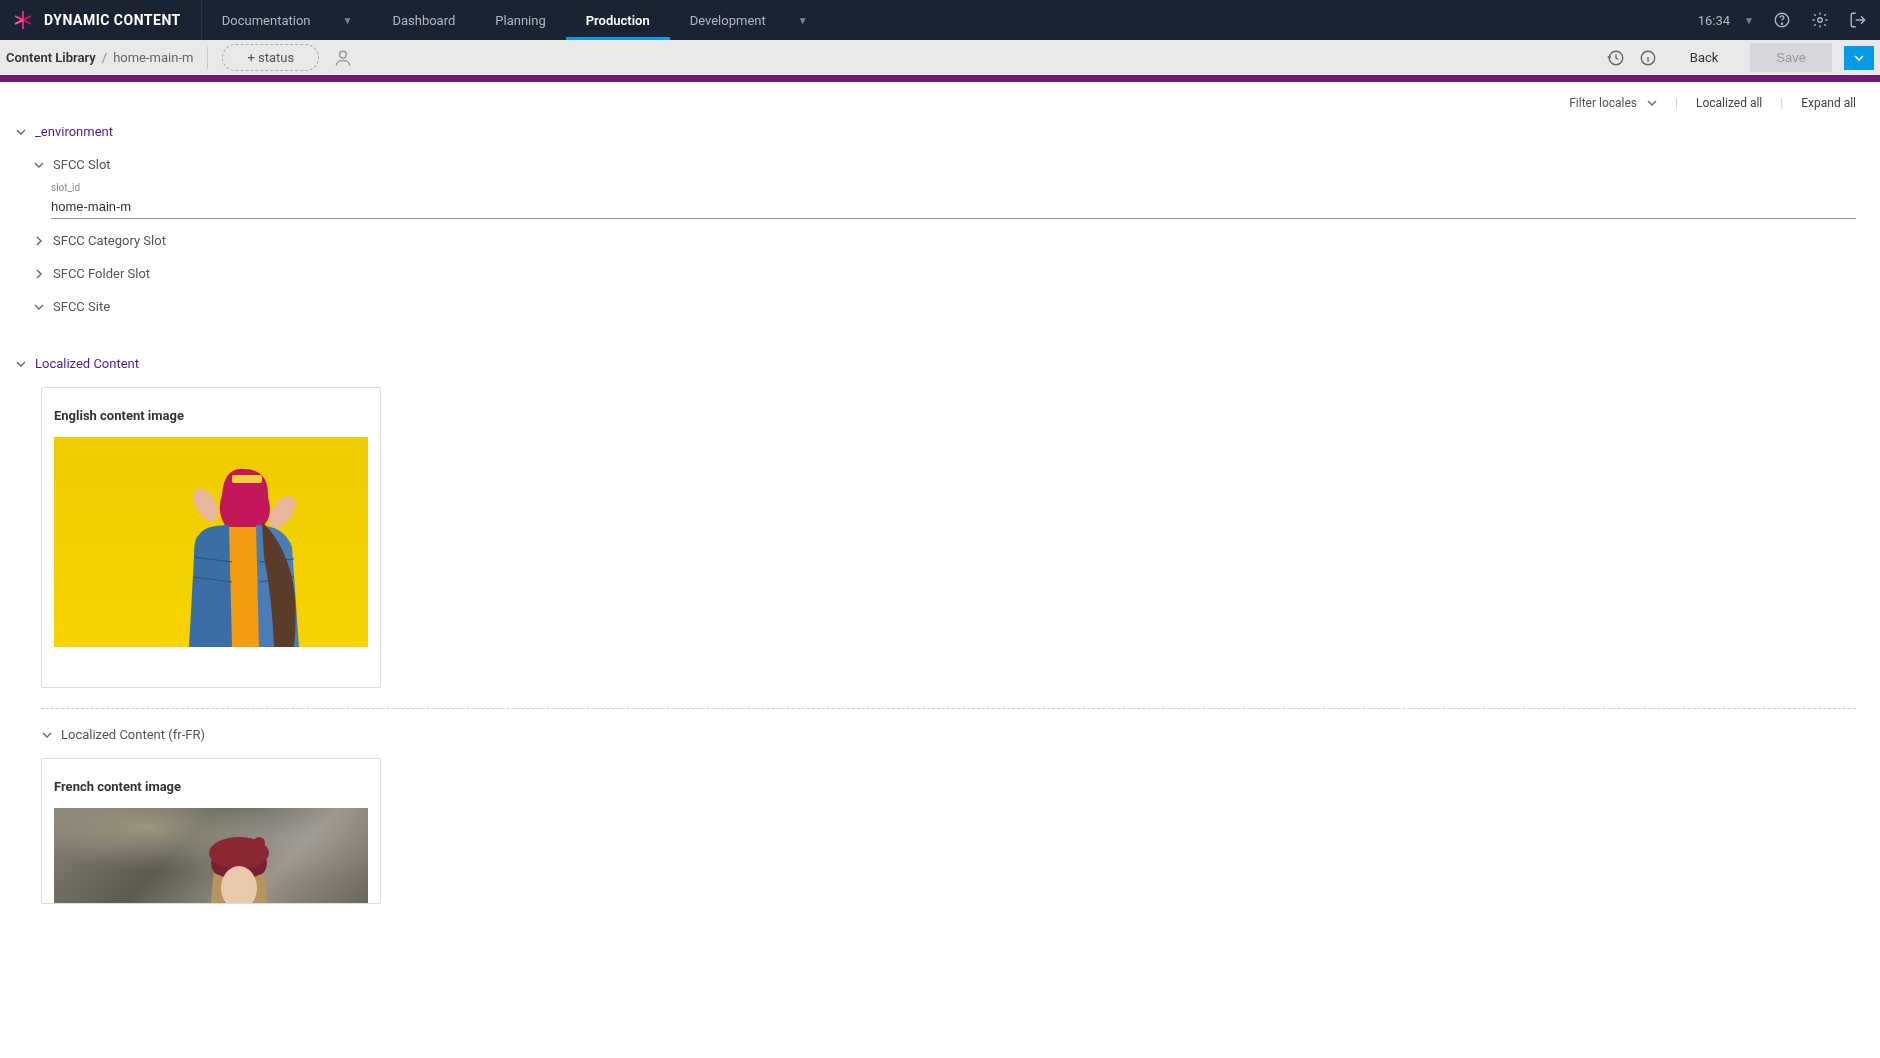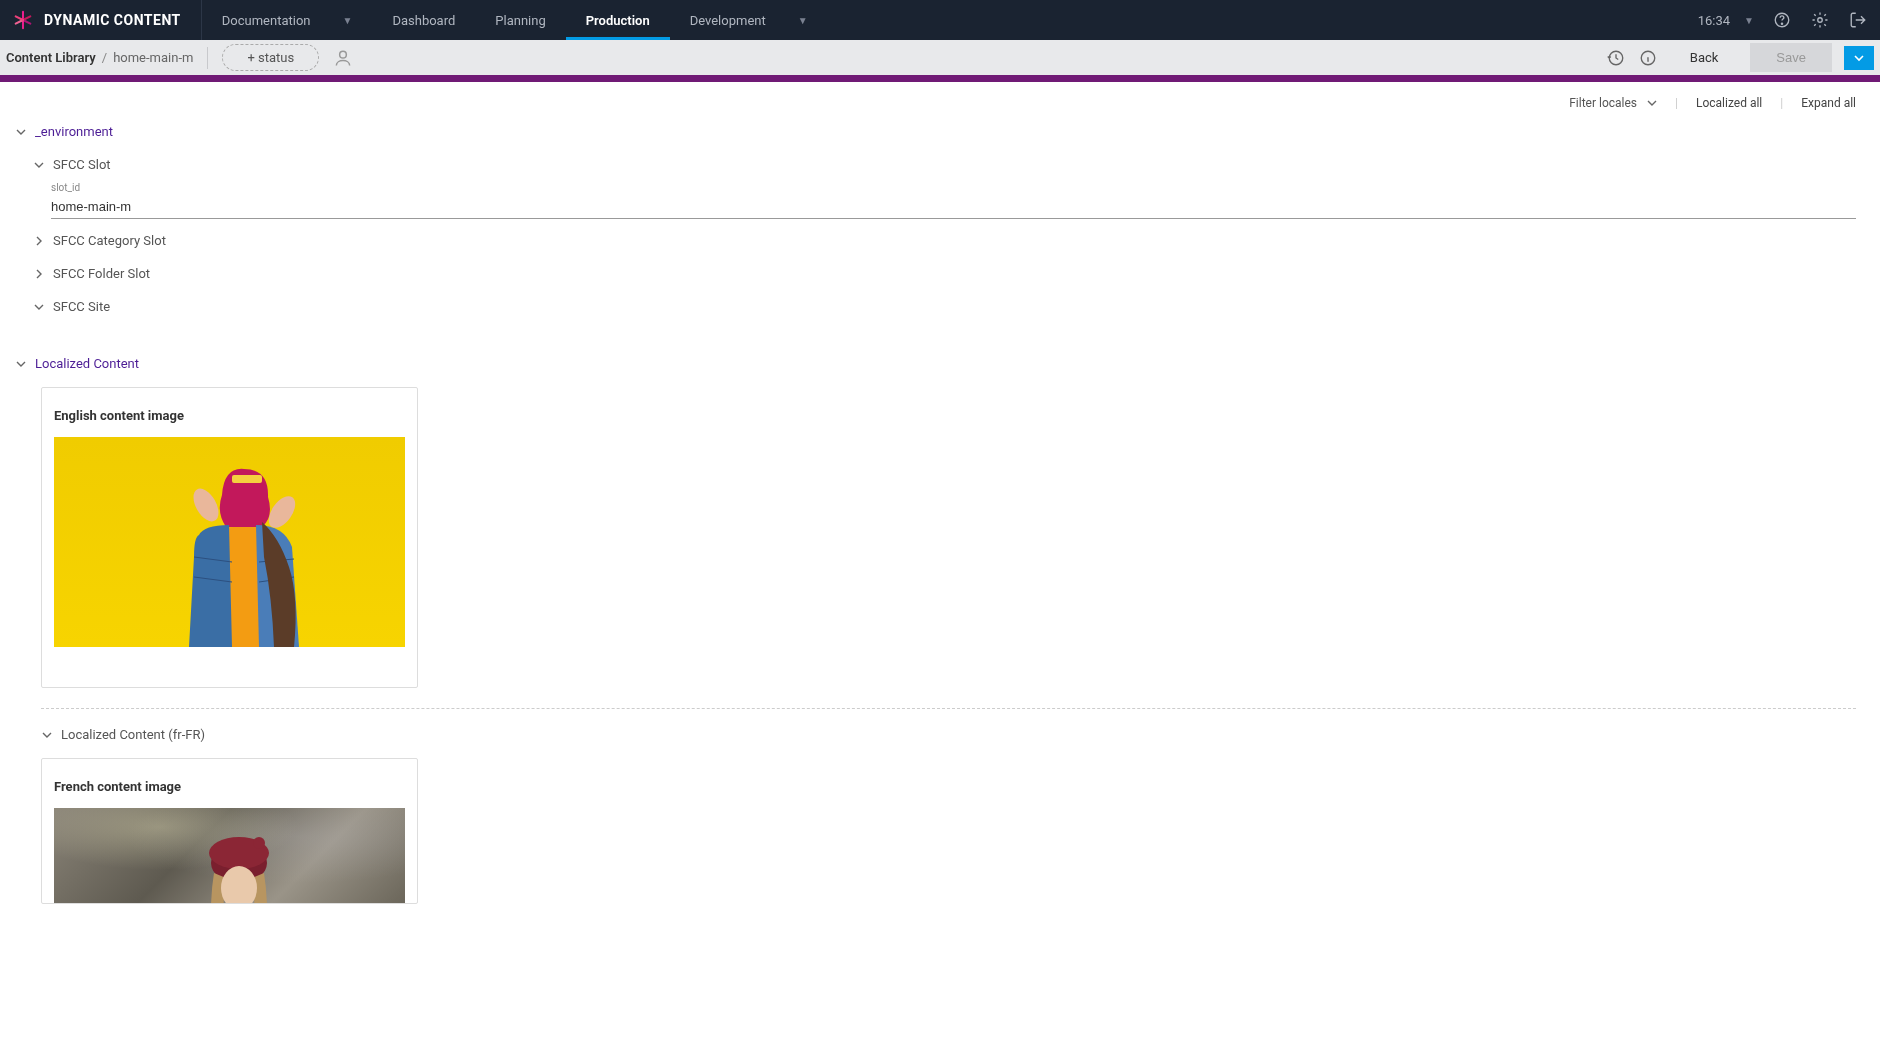--- a/index.html
+++ b/index.html
@@ -245,21 +245,21 @@
   cursor: pointer;
 }
 
 .localized-sub {
   margin-left: 26px;
   margin-top: 6px;
 }
 .card {
   margin-left: 26px;
   margin-top: 10px;
-  width: 377px;
+  width: 340px;
   border: 1px solid #ddd;
   background: #fff;
   padding: 20px 12px 40px;
   border-radius: 2px;
 }
 .card-title {
   font-weight: 700;
   font-size: 13px;
   color: #333;
   margin-bottom: 14px;

